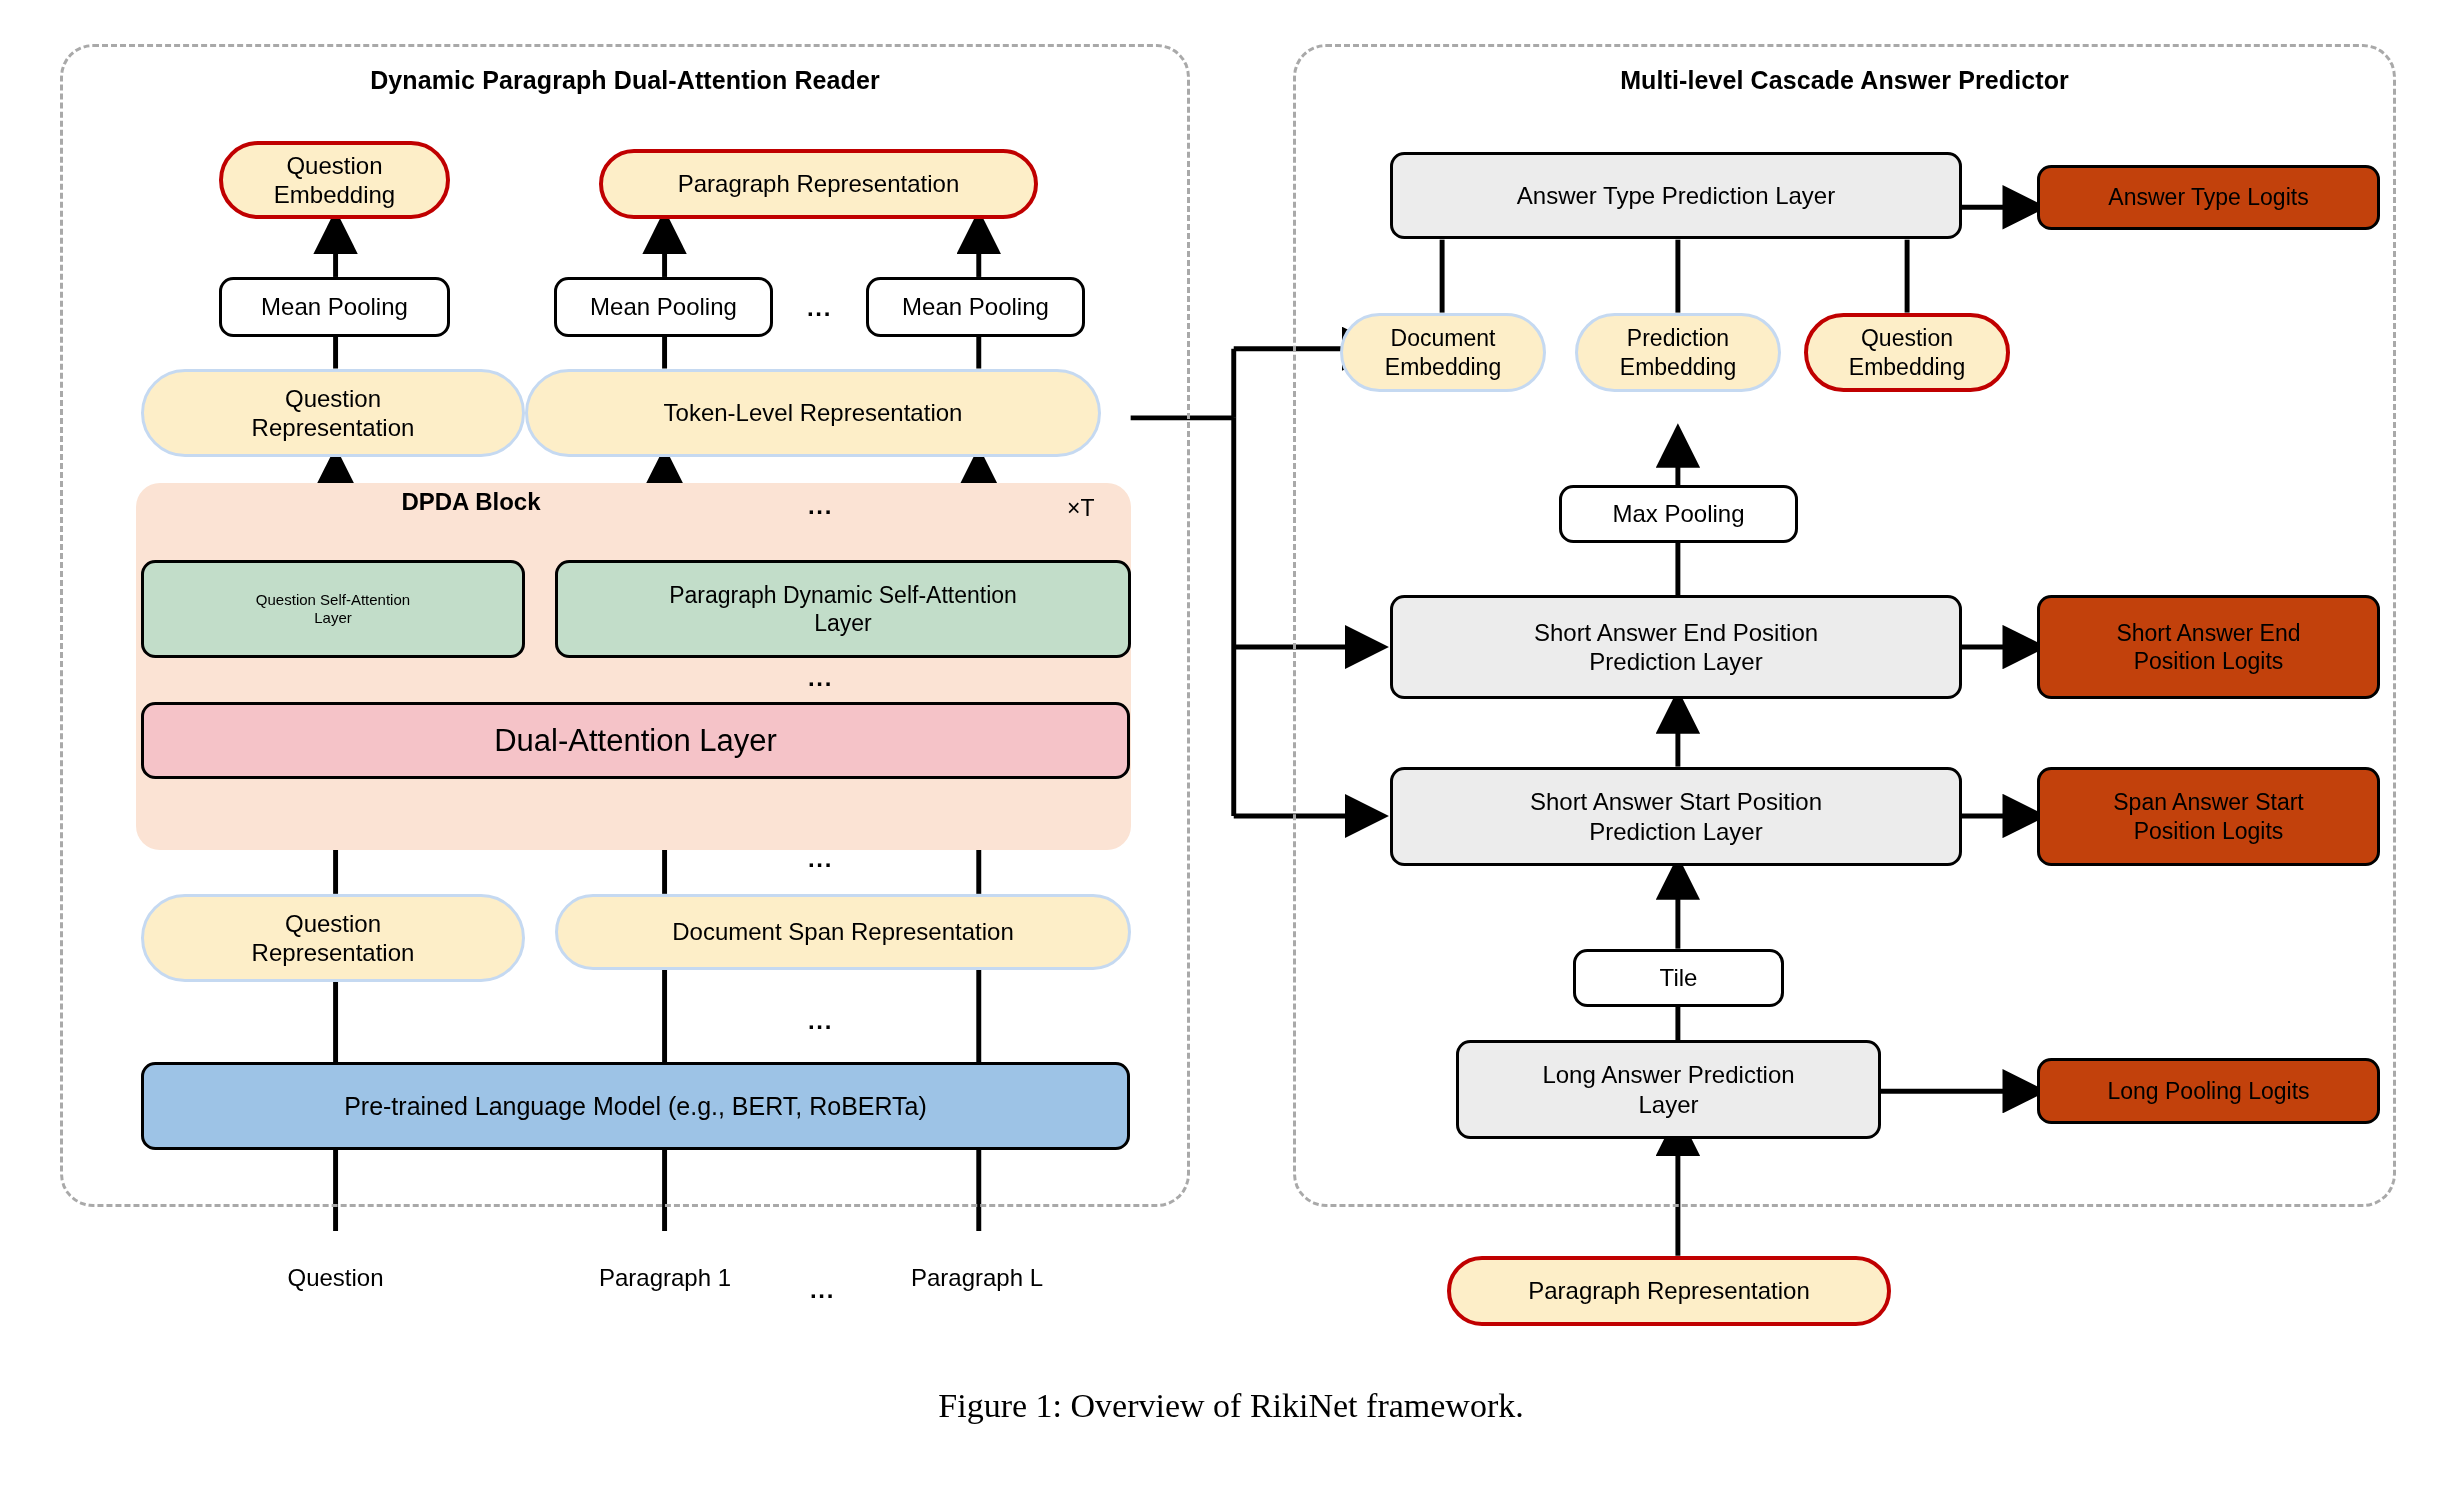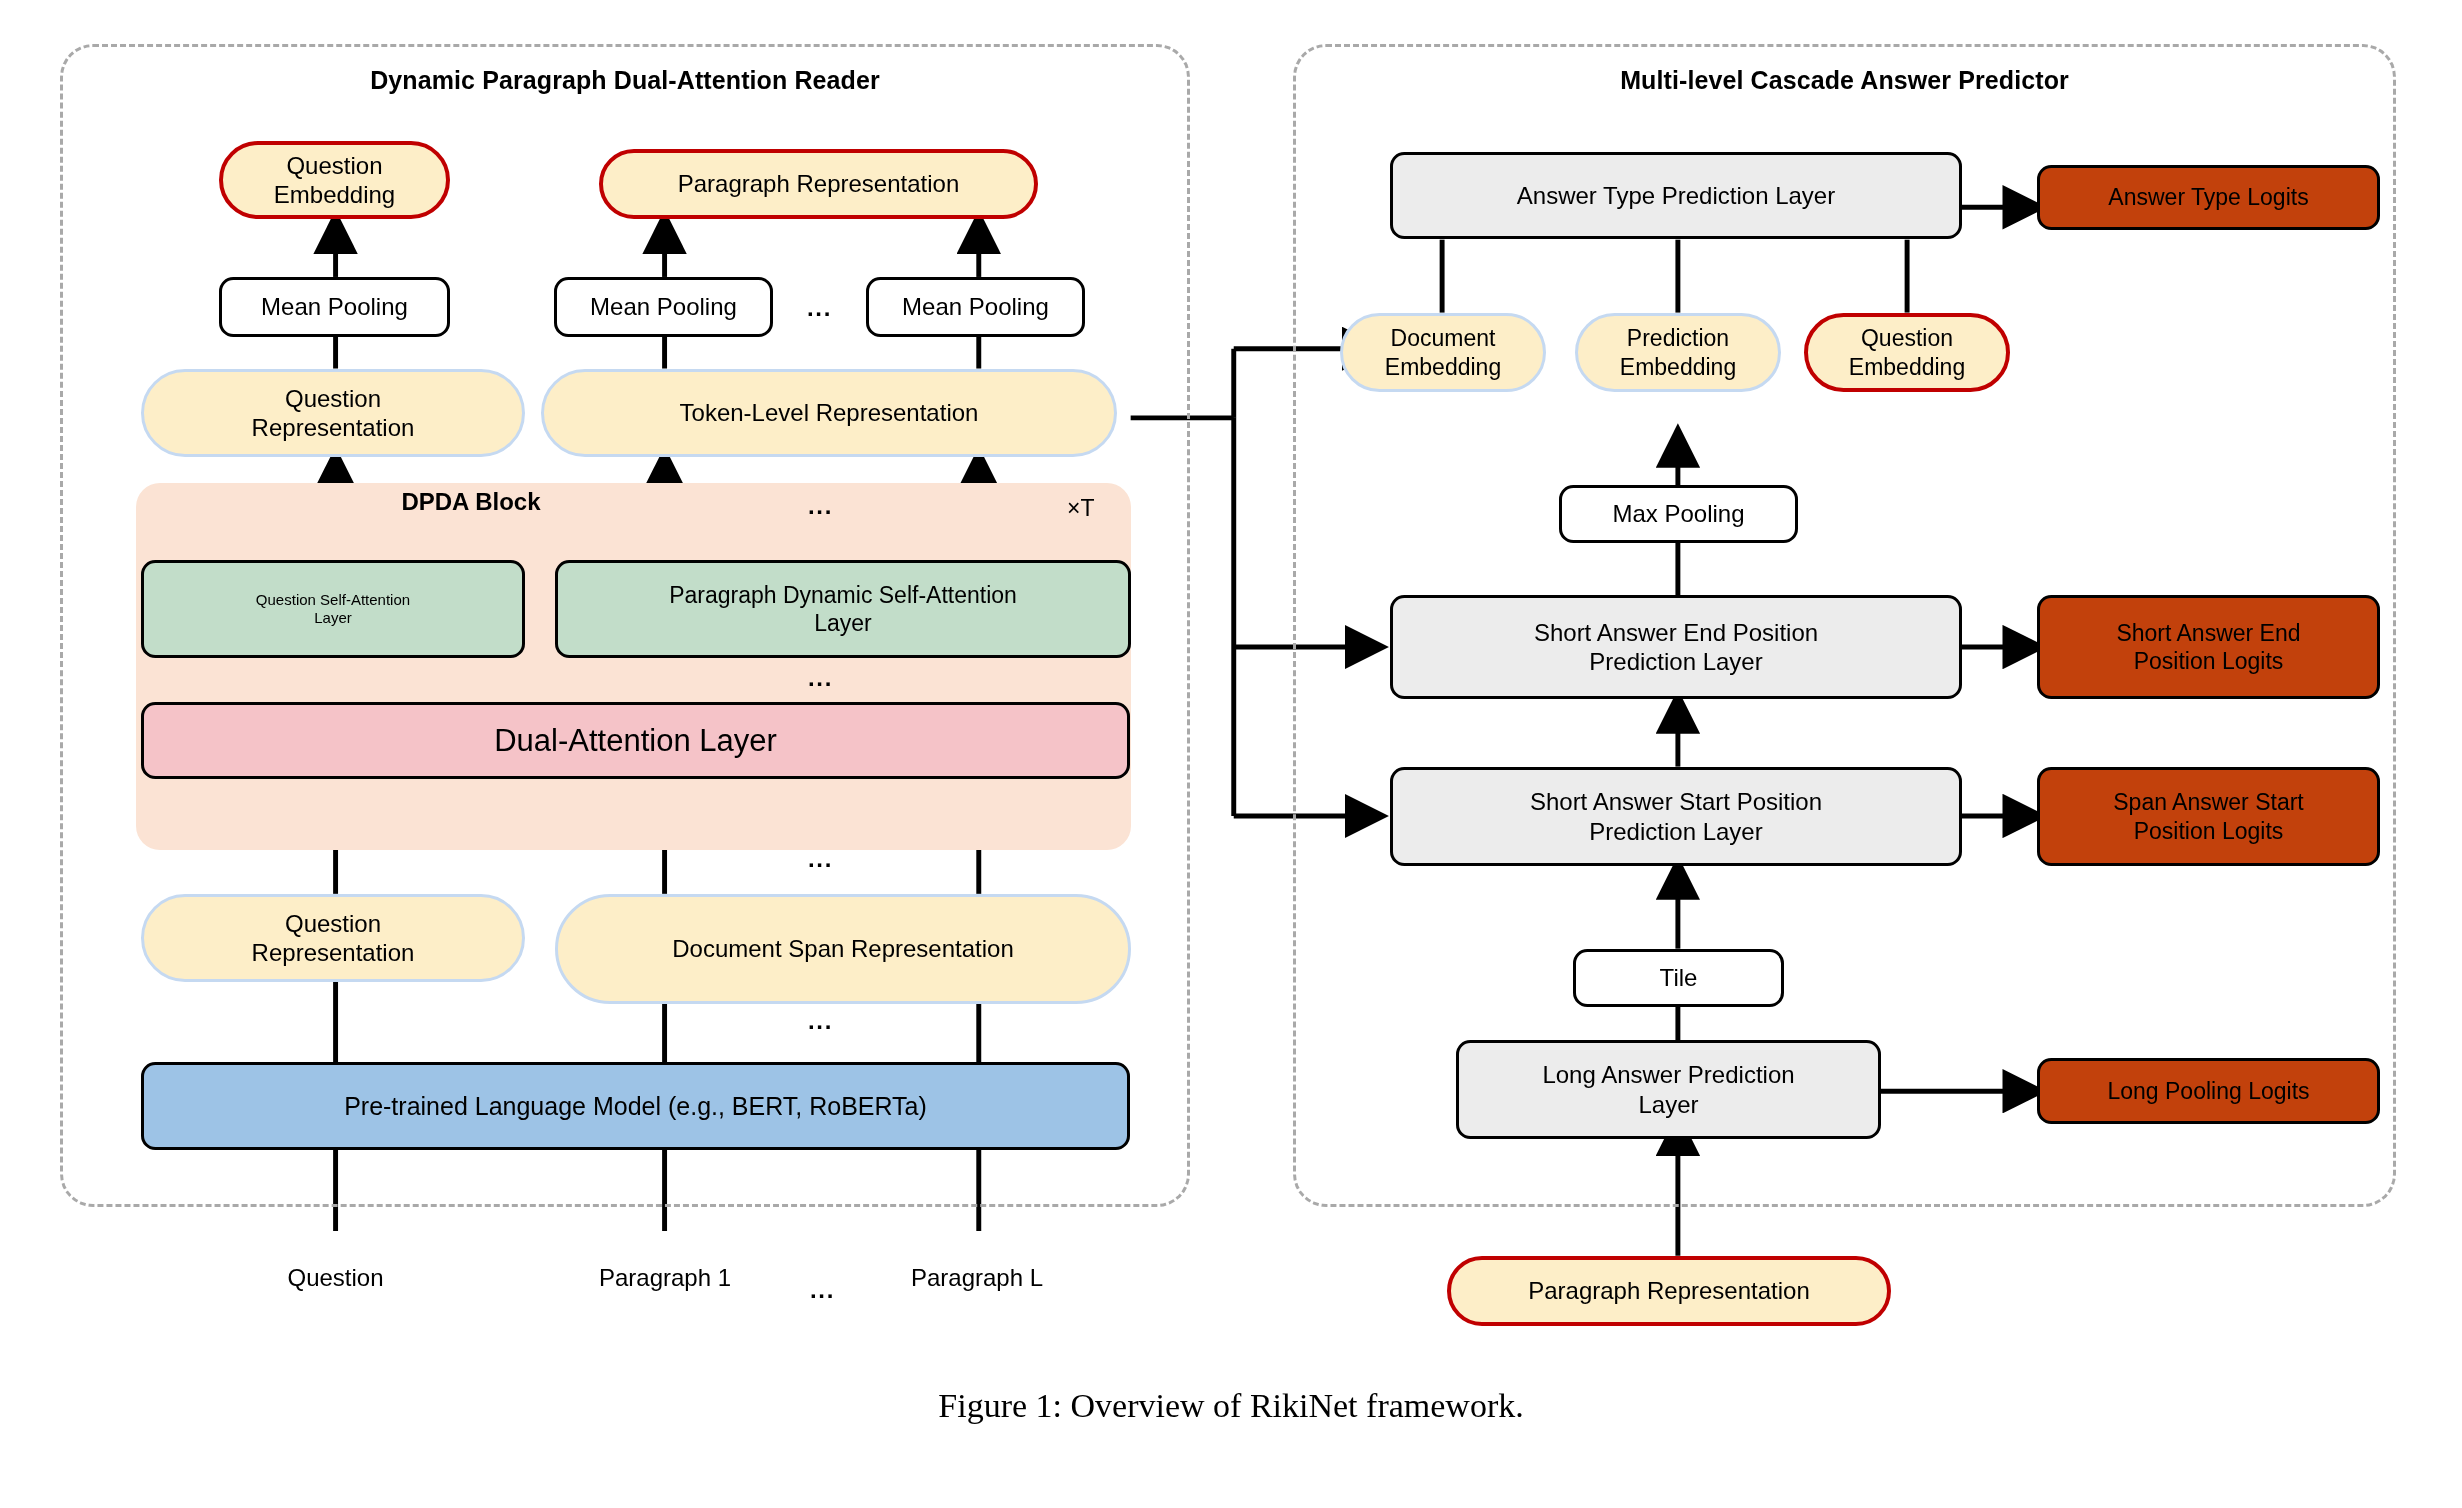--- a/index.html
+++ b/index.html
@@ -126,21 +126,21 @@
   <div class="node b-black" style="left:866px;top:277px;width:219px;height:60px;font-size:24px;">
     <span>Mean Pooling</span>
   </div>
   <div class="ell" style="left:773px;top:296px;width:93px;">...</div>
 
   <div class="node r-blue" style="left:141px;top:369px;width:384px;height:88px;font-size:24px;white-space:pre-line;">
     <span>Question
 Representation</span>
   </div>
 
-  <div class="node r-blue" style="left:541px;top:369px;width:576px;height:88px;font-size:24px;">
+  <div class="node r-blue" style="left:525px;top:369px;width:576px;height:88px;font-size:24px;">
     <span>Token-Level Representation</span>
   </div>
 
   <div class="dpda" style="position:absolute;left:136px;top:483px;width:995px;height:367px;"></div>
   <div class="dpda-label" style="left:356px;top:488px;width:230px;">DPDA Block</div>
   <div class="xt" style="left:1067px;top:495px;">×T</div>
   <div class="ell" style="left:771px;top:494px;width:99px;">...</div>
 
   <div class="node b-green" style="left:141px;top:560px;width:384px;height:98px;font-size:15px;white-space:pre-line;">
     <span>Question Self-Attention
@@ -157,21 +157,21 @@
     <span>Dual-Attention Layer</span>
   </div>
 
   <div class="ell" style="left:771px;top:847px;width:99px;">...</div>
 
   <div class="node r-blue" style="left:141px;top:894px;width:384px;height:88px;font-size:24px;white-space:pre-line;">
     <span>Question
 Representation</span>
   </div>
 
-  <div class="node r-blue" style="left:555px;top:894px;width:576px;height:110px;font-size:24px;">
+  <div class="node r-blue" style="left:555px;top:894px;width:576px;height:76px;font-size:24px;">
     <span>Document Span Representation</span>
   </div>
 
   <div class="ell" style="left:771px;top:1009px;width:99px;">...</div>
 
   <div class="node b-blue" style="left:141px;top:1062px;width:989px;height:88px;font-size:25px;">
     <span>Pre-trained Language Model (e.g., BERT, RoBERTa)</span>
   </div>
 
   <div class="iolabel" style="left:226px;top:1264px;width:219px;">Question</div>

